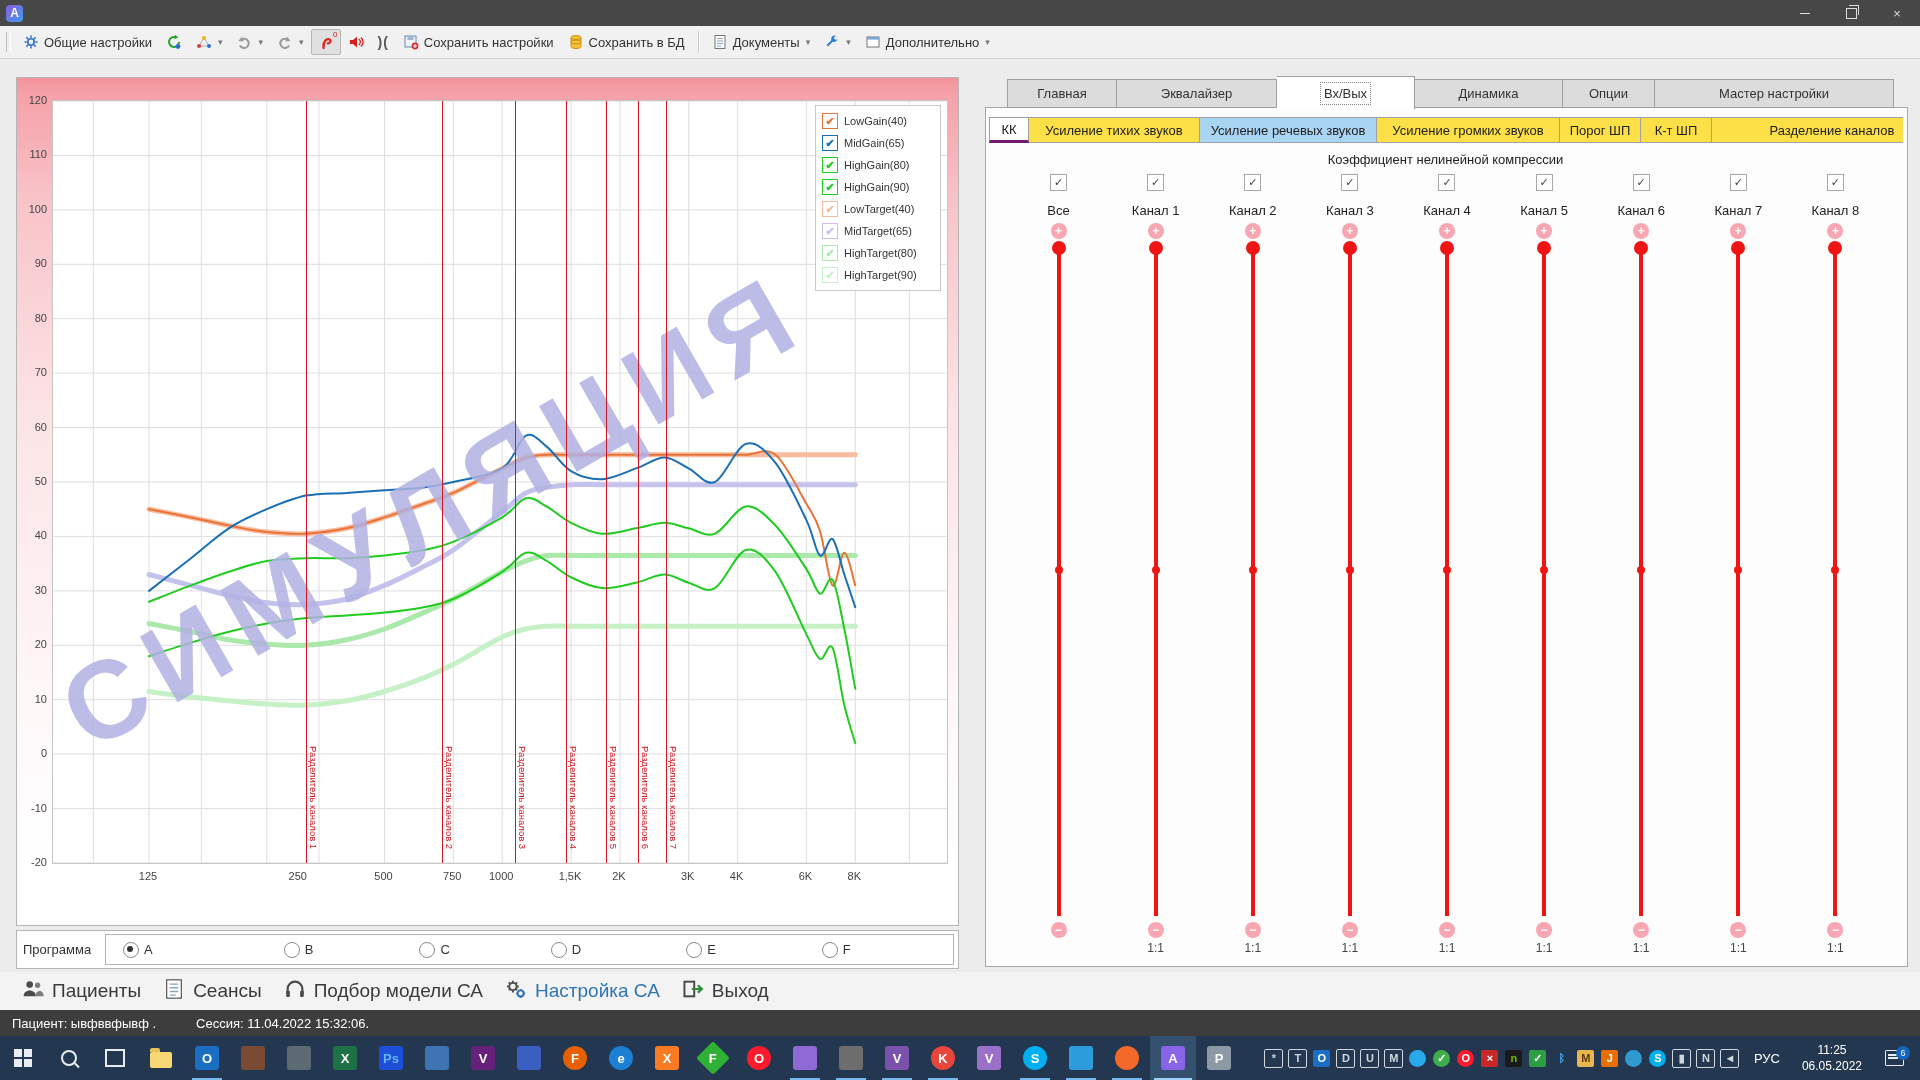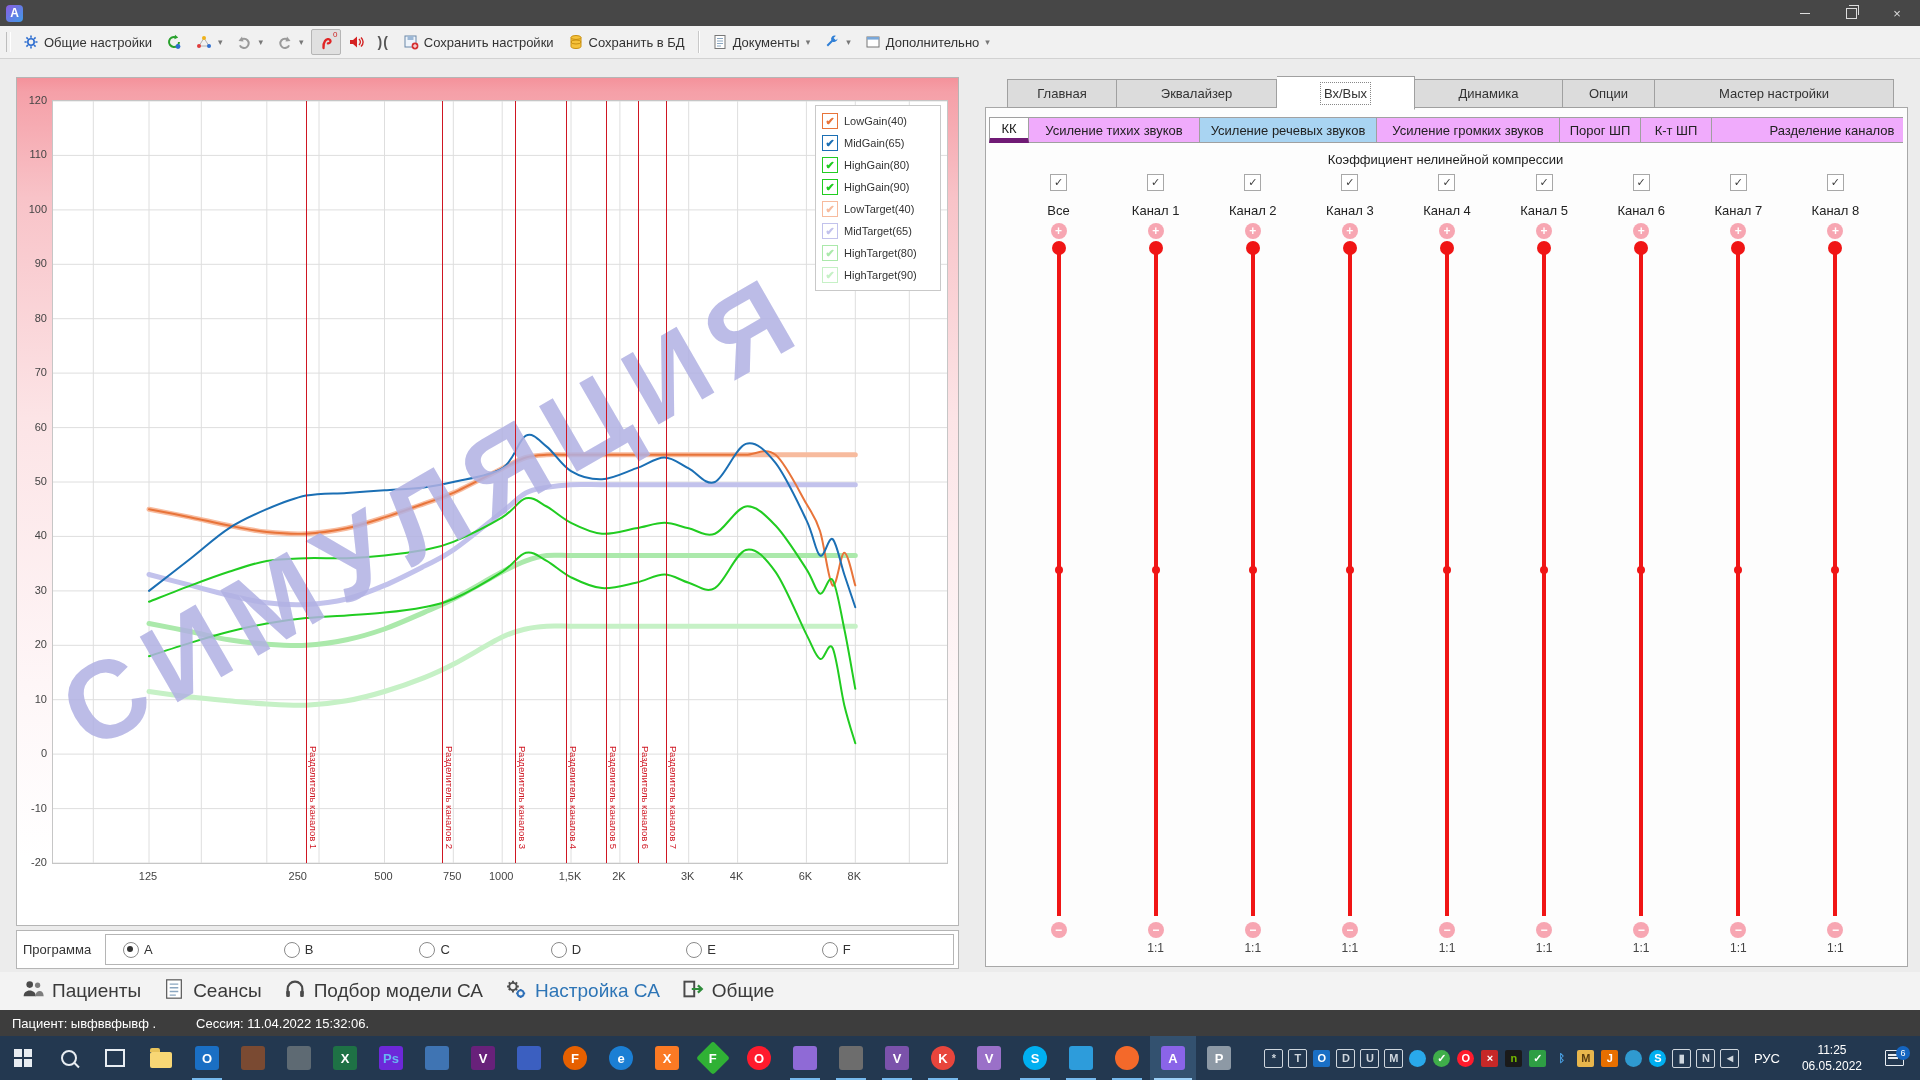--- a/index.html
+++ b/index.html
@@ -54,24 +54,24 @@
   .radio.sel:after{content:"";position:absolute;left:3px;top:3px;width:6px;height:6px;border-radius:50%;background:#333;}
   
   .tabs1{position:absolute;left:1007px;top:79px;height:29px;display:flex;z-index:3;justify-content:space-between;}
   .tab1{background:#dcdcdc;border:1px solid #a0a0a0;border-left:none;display:flex;align-items:center;justify-content:center;
     font-size:13px;color:#333;}
   .tab1:first-child{border-left:1px solid #a0a0a0;}
   .tab1.active{background:#fff;border-bottom:1px solid #fff;margin-top:-3px;height:32px;z-index:4;}
   .tab1.active span{outline:1px dotted #888;outline-offset:3px;}
   .rpanel{position:absolute;left:985px;top:107px;width:921px;height:858px;background:#fdfdfd;border:1px solid #a8a8a8;}
   .tabs2{position:absolute;left:989px;top:117px;height:26px;display:flex;z-index:3;width:914px;overflow:hidden;}
-  .tab2{background:#f0abfc;border:1px solid #a0a0a0;border-left:none;display:flex;align-items:center;justify-content:center;
+  .tab2{background:#fde047;border:1px solid #a0a0a0;border-left:none;display:flex;align-items:center;justify-content:center;
     font-size:13px;color:#222;white-space:nowrap;flex:none;}
   .tab2:first-child{border-left:1px solid #a0a0a0;}
-  .tab2.active{background:#fff;border-bottom:5px solid #701a75;}
+  .tab2.active{background:#fff;border-bottom:3px solid #701a75;}
   .tab2.hl{background:#a9d4f2;}
   .rp-header{position:absolute;left:985px;top:152px;width:921px;text-align:center;font-size:13px;color:#222;z-index:2;}
   .channels{position:absolute;left:1010px;top:174px;width:874px;height:782px;display:flex;z-index:2;}
   .chan{flex:1;display:flex;flex-direction:column;align-items:center;}
   .cb{width:15px;height:15px;border:1px solid #a8a8a8;background:#fff;font-size:11px;color:#3c3c3c;
     display:flex;align-items:center;justify-content:center;}
   .chan-label{font-size:13px;color:#222;margin-top:12px;height:16px;}
   .btn-plus,.btn-minus{width:16px;height:16px;border-radius:50%;background:#f7a6b2;color:#fff;font-weight:bold;
     font-size:12px;display:flex;align-items:center;justify-content:center;margin-top:4px;line-height:1;}
   .slider{position:relative;width:16px;flex:1;margin-top:2px;}
@@ -605,21 +605,21 @@
             <path d="M12.8 8.9v1.6M12.8 14.7v1.6M9.1 12.6h1.6M14.9 12.6h1.6"></path>
           </g>
         </svg></span>
       <span>Настройка СА</span>
     </div>
     <div class="nav-item">
       <span><svg viewBox="0 0 18 16">
           <rect x="2" y="2" width="8" height="12" fill="none" stroke="#4a4a4a" stroke-width="1.6"></rect>
           <path d="M8 8h8M13 5l3.2 3L13 11" fill="none" stroke="#2e8b3a" stroke-width="1.8"></path>
         </svg></span>
-      <span>Общие</span>
+      <span>Выход</span>
     </div>
   </div>
 
 <div class="statusbar">
   <span>Пациент: ывфввфывф .</span>
   <span>Сессия: 11.04.2022 15:32:06.</span>
 </div>
 
 <div class="taskbar">
   <div class="tb-apps">
@@ -654,21 +654,21 @@
         <span class="app-ic " style="background:#5e6a73;color:#fff">
           <span></span>
         </span>
       </div>
       <div class="app-cell">
         <span class="app-ic " style="background:#1e7145;color:#fff">
           <span>X</span>
         </span>
       </div>
       <div class="app-cell">
-        <span class="app-ic " style="background:#6d28d9;color:#67b6f2">
+        <span class="app-ic " style="background:#1d4ed8;color:#67b6f2">
           <span>Ps</span>
         </span>
       </div>
       <div class="app-cell">
         <span class="app-ic " style="background:#3f74b3;color:#fff">
           <span></span>
         </span>
       </div>
       <div class="app-cell">
         <span class="app-ic " style="background:#68217a;color:#fff">

